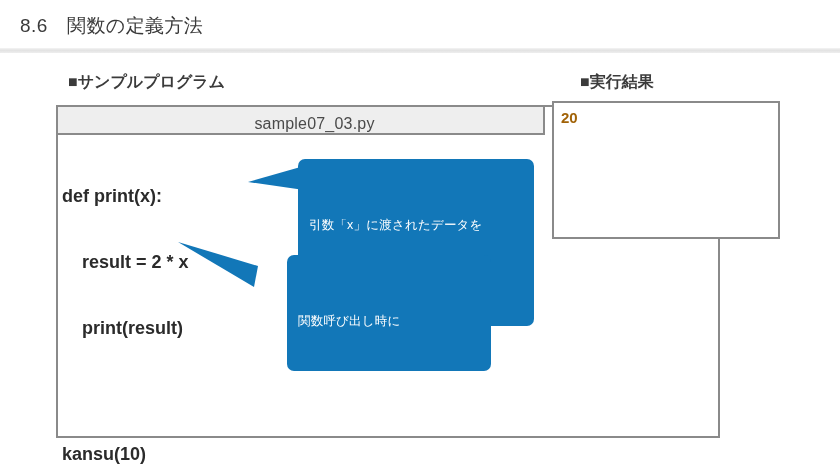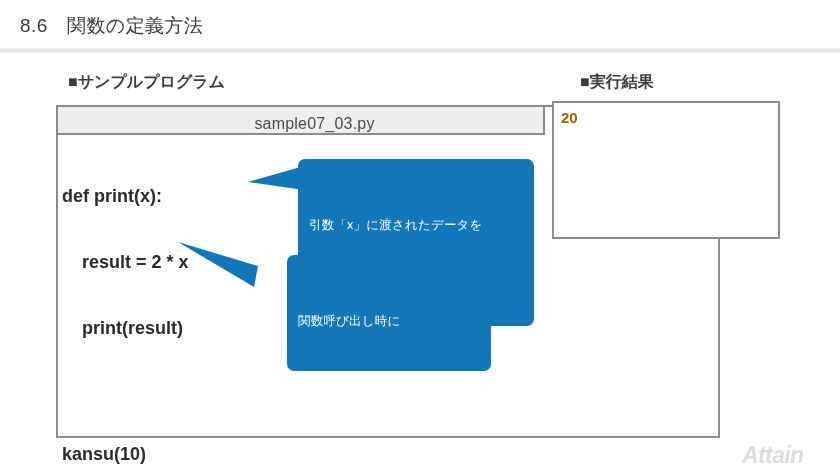--- a/index.html
+++ b/index.html
@@ -192,15 +192,14 @@
   </div>
 
   <svg class="tail" id="tail-2" viewBox="0 0 85 48" xmlns="http://www.w3.org/2000/svg">
     <polygon points="0,2 80,26 76,47" fill="#1277b8"></polygon>
   </svg>
 
   <div class="callout" id="callout-2">
     <span class="cl">関数呼び出し時に</span>
   </div>
 
-  <div class="logo">Attain</div>
 
 </div>
 
 </body></html>

